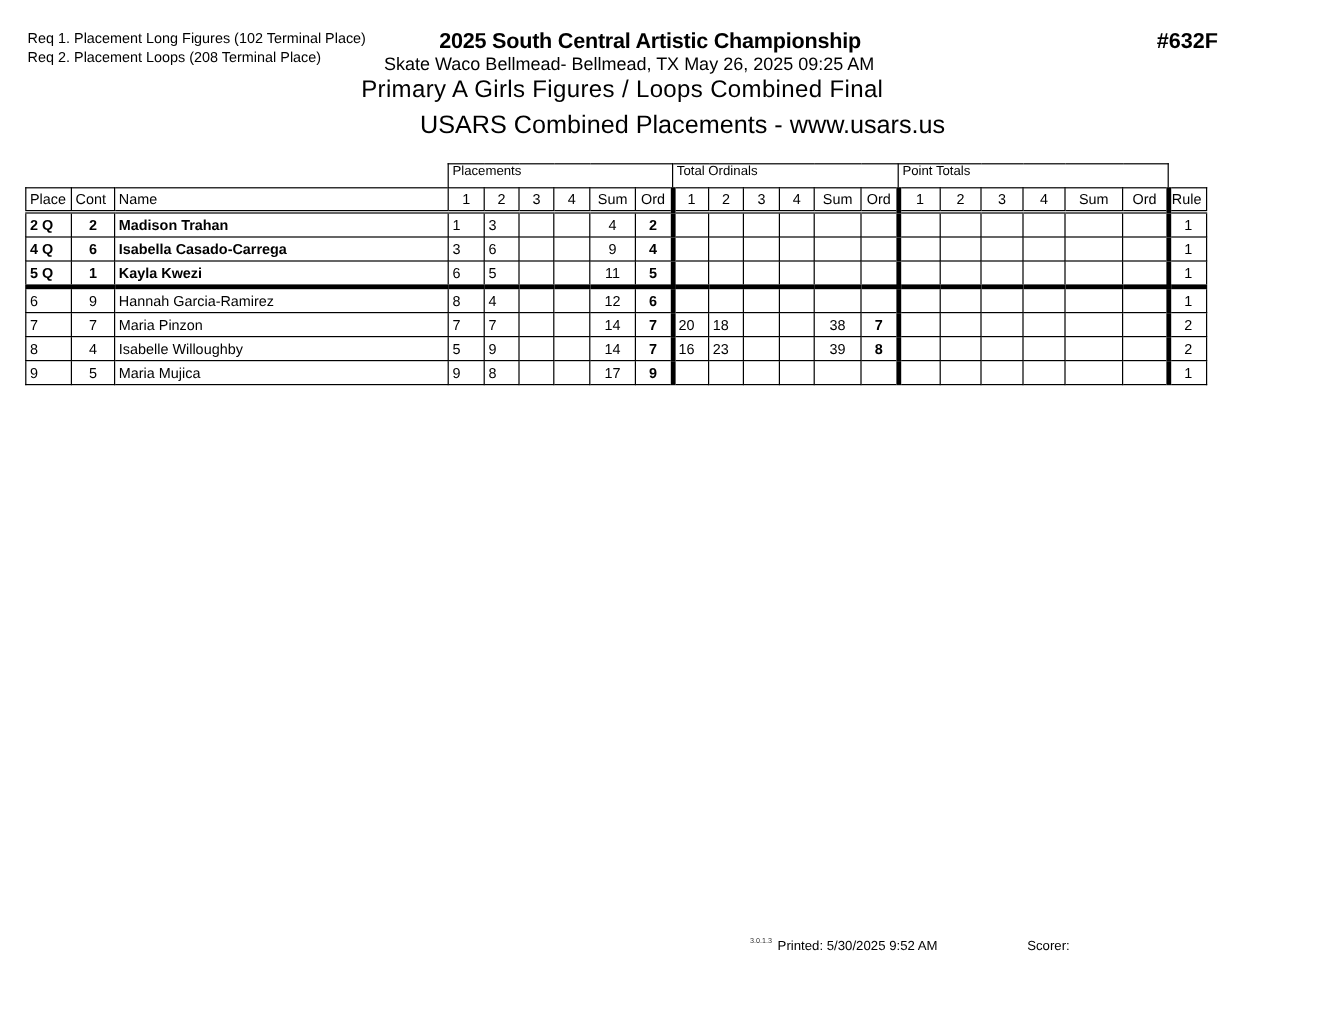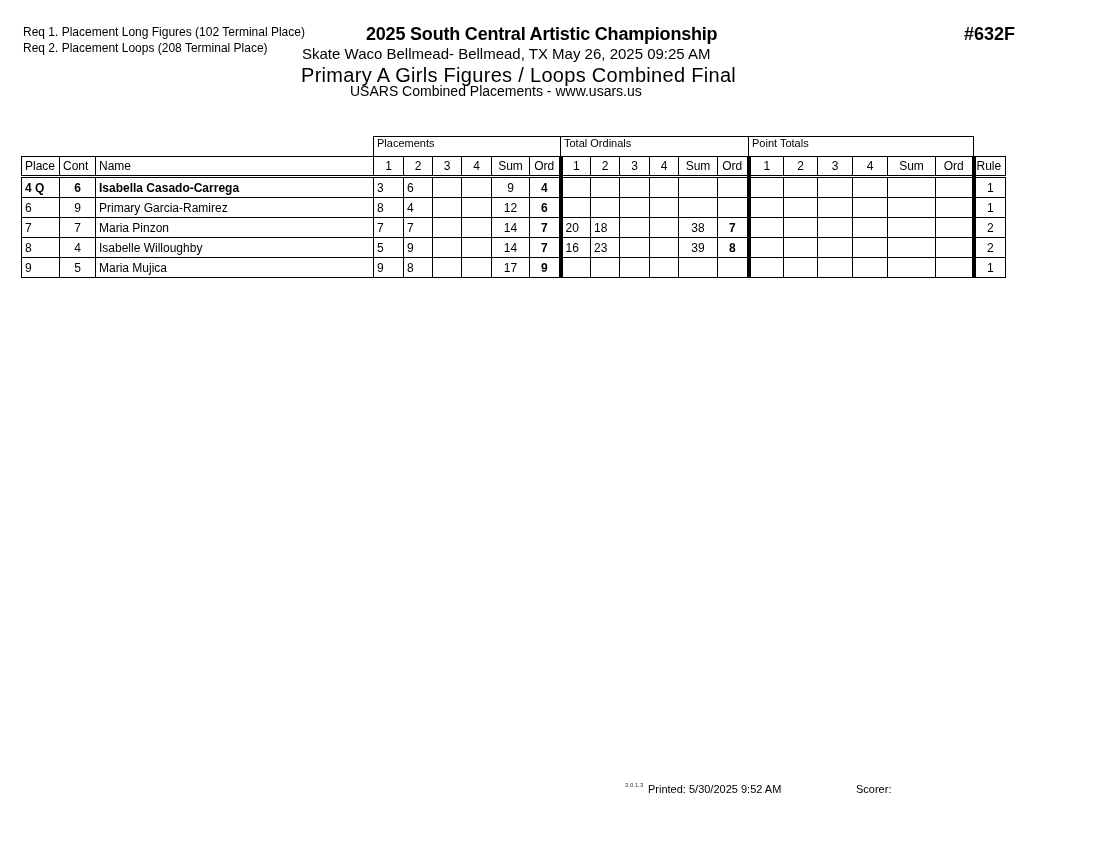--- a/index.html
+++ b/index.html
@@ -1,23 +1,23 @@
 <!DOCTYPE html>
 <html><head>
 <meta charset="utf-8">
 <style>
   html, body { margin: 0; padding: 0; background: #ffffff; }
   body { width: 1100px; height: 850px; position: relative; overflow: hidden;
          font-family: "Liberation Sans", "DejaVu Sans", sans-serif; color: #000; }
   .abs { position: absolute; white-space: nowrap; }
   .req { font-size: 12px; left: 23px; }
   .title { font-size: 18px; font-weight: bold; left: 366px; top: 24px; letter-spacing: -0.2px; }
-  .venue { font-size: 15px; left: 302px; top: 45px; }
+  .venue { font-size: 15px; left: 320px; top: 45px; }
   .event { font-size: 20px; font-weight: normal; left: 301px; top: 64px; letter-spacing: 0.3px; }
-  .subtitle { font-size: 14px; left: 350px; top: 83px; }
+  .subtitle { font-size: 21px; left: 350px; top: 93px; }
   .evnum { font-size: 18px; font-weight: bold; left: 964px; top: 24px; }
 
   table.grid { position: absolute; left: 21px; top: 136px; border-collapse: collapse;
                table-layout: fixed; font-size: 12px; padding-left: 10px; }
   table.grid td, table.grid th { border: 1px solid #000; padding: 0 0 0 3px; height: 19px;
                font-weight: normal; text-align: left; overflow: hidden; white-space: nowrap; }
   table.grid .grp td { height: 19px; vertical-align: top; font-size: 11px; }
   table.grid .grp td.blank { border: none; }
   table.grid .hdr th { border-bottom: 3px double #000; height: 18px; }
   table.grid .c { text-align: center; padding: 0; }
@@ -95,20 +95,44 @@
     <th class="c">2</th>
     <th class="c">3</th>
     <th class="c">4</th>
     <th class="c">Sum</th>
     <th class="c thickR">Ord</th>
     <th style="padding-left:1px">Rule</th>
   </tr>
   </tbody>
     <tbody id="rows">
       <tr class="q">
+        <td>2 Q</td>
+        <td class="c">2</td>
+        <td>Madison Trahan</td>
+        <td class=" nb">1</td>
+        <td class=" nb">3</td>
+        <td class=" nb"></td>
+        <td class=" nb"></td>
+        <td class="c nb">4</td>
+        <td class="ordc thickR">2</td>
+        <td class=" nb"></td>
+        <td class=" nb"></td>
+        <td class=" nb"></td>
+        <td class=" nb"></td>
+        <td class="c nb"></td>
+        <td class="ordc thickR"></td>
+        <td class=" nb"></td>
+        <td class=" nb"></td>
+        <td class=" nb"></td>
+        <td class=" nb"></td>
+        <td class="c nb"></td>
+        <td class="ordc thickR"></td>
+        <td class="c nb">1</td>
+      </tr>
+      <tr class="q">
         <td>4 Q</td>
         <td class="c">6</td>
         <td>Isabella Casado-Carrega</td>
         <td class=" nb">3</td>
         <td class=" nb">6</td>
         <td class=" nb"></td>
         <td class=" nb"></td>
         <td class="c nb">9</td>
         <td class="ordc thickR">4</td>
         <td class=" nb"></td>
@@ -118,24 +142,48 @@
         <td class="c nb"></td>
         <td class="ordc thickR"></td>
         <td class=" nb"></td>
         <td class=" nb"></td>
         <td class=" nb"></td>
         <td class=" nb"></td>
         <td class="c nb"></td>
         <td class="ordc thickR"></td>
         <td class="c nb">1</td>
       </tr>
+      <tr class="q lastq">
+        <td>5 Q</td>
+        <td class="c">1</td>
+        <td>Kayla Kwezi</td>
+        <td class=" nb">6</td>
+        <td class=" nb">5</td>
+        <td class=" nb"></td>
+        <td class=" nb"></td>
+        <td class="c nb">11</td>
+        <td class="ordc thickR">5</td>
+        <td class=" nb"></td>
+        <td class=" nb"></td>
+        <td class=" nb"></td>
+        <td class=" nb"></td>
+        <td class="c nb"></td>
+        <td class="ordc thickR"></td>
+        <td class=" nb"></td>
+        <td class=" nb"></td>
+        <td class=" nb"></td>
+        <td class=" nb"></td>
+        <td class="c nb"></td>
+        <td class="ordc thickR"></td>
+        <td class="c nb">1</td>
+      </tr>
       <tr>
         <td>6</td>
         <td class="c">9</td>
-        <td>Primary Garcia-Ramirez</td>
+        <td>Hannah Garcia-Ramirez</td>
         <td>8</td>
         <td>4</td>
         <td></td>
         <td></td>
         <td class="c">12</td>
         <td class="ordc thickR">6</td>
         <td></td>
         <td></td>
         <td></td>
         <td></td>

